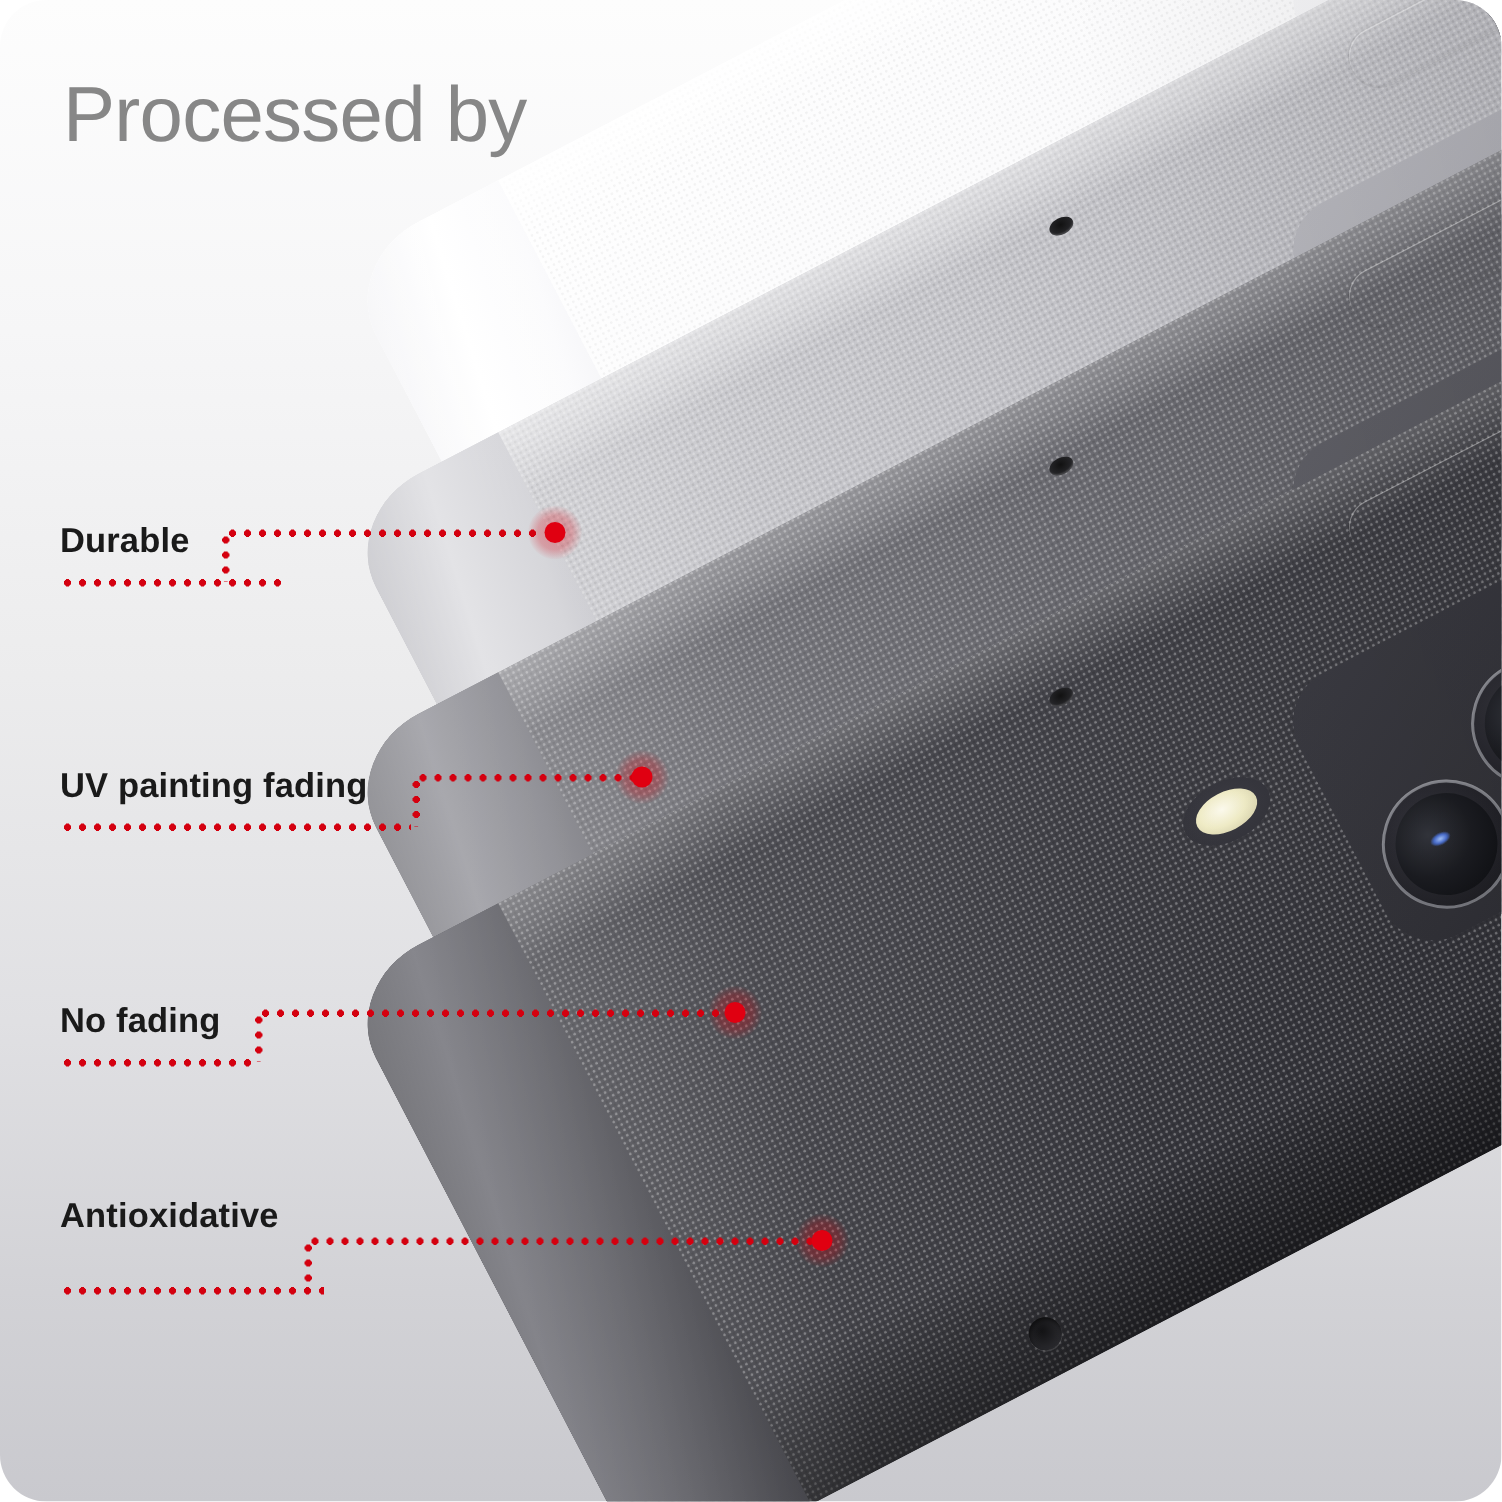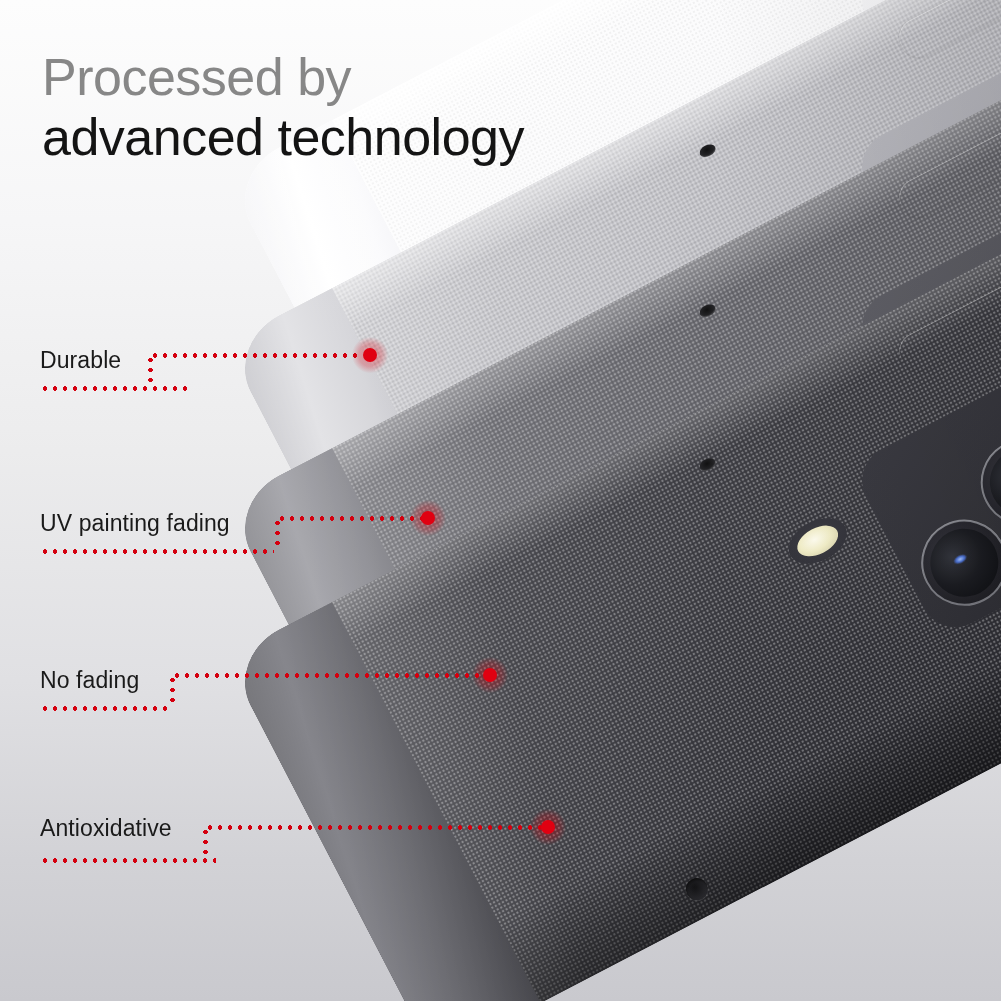--- a/index.html
+++ b/index.html
@@ -3,20 +3,21 @@
 <meta charset="utf-8">
 <style>
   html,body{margin:0;padding:0;background:#fff;}
   body{font-family:"Liberation Sans","DejaVu Sans",sans-serif;}
 
   #stage{
     position:relative;
     width:1001px;height:1001px;
     overflow:hidden;
     background:linear-gradient(180deg,#fdfdfd 0%,#f6f6f7 22%,#ececed 45%,#e0e0e3 68%,#d2d2d6 86%,#c9c9ce 100%);
+    border-radius:31px;
   }
 
   
   #heading{position:absolute;left:42px;top:48px;z-index:40;}
   .h-line1{font-size:52px;line-height:58px;color:#878787;font-weight:400;letter-spacing:-0.5px;white-space:nowrap;}
   .h-line2{font-size:52px;line-height:58px;color:#141414;font-weight:400;letter-spacing:-0.5px;white-space:nowrap;margin-top:2px;}
 
   
   #cases{position:absolute;inset:0;z-index:10;}
 
@@ -121,21 +122,21 @@
     position:absolute;left:24px;right:24px;bottom:-34px;height:70px;
     border-radius:50%;
     background:radial-gradient(ellipse at 50% 50%, rgba(0,0,0,.26) 0%, rgba(0,0,0,0) 72%);
     filter:blur(10px);
   }
 
   
   #callouts{position:absolute;inset:0;z-index:60;}
   .callout-label{
     position:absolute;
-    font-size:23px;color:#1a1a1a;white-space:nowrap;letter-spacing:.1px;
+    font-size:23px;color:#1a1a1a;white-space:nowrap;letter-spacing:.1px;font-weight:bold;
   }
   .dline{
     position:absolute;height:5px;
     background-image:radial-gradient(circle closest-side, #d4000f 99%, transparent 100%);
     background-size:10px 5px;background-repeat:repeat-x;background-position:0 50%;
   }
   .dline.v{
     width:5px;height:auto;
     background-image:radial-gradient(circle closest-side, #d4000f 99%, transparent 100%);
     background-size:5px 10px;background-repeat:repeat-y;background-position:50% 0;
@@ -265,21 +266,20 @@
      </div>
           </div>
        <div class="port"></div>
        <div class="sheen"></div>
      </div>
       </div>
     </div>
 
   <div id="heading">
     <div class="h-line1">Processed by</div>
-    <div class="h-line2">advanced technology</div>
   </div>
 
   <div id="callouts">
       <div>
         <div class="callout-label" style="left: 40px; top: 347px;">Durable</div>
         <div class="dline" style="left: 40px; top: 386px; width: 152px;"></div>
         <div class="dline v" style="left: 148px; top: 355px; height: 33px;"></div>
         <div class="dline" style="left: 150px; top: 353px; width: 212px;"></div>
         <div class="marker" style="left: 370px; top: 355px;"></div>
       </div>
@@ -291,21 +291,21 @@
         <div class="marker" style="left: 428px; top: 518px;"></div>
       </div>
       <div>
         <div class="callout-label" style="left: 40px; top: 667px;">No fading</div>
         <div class="dline" style="left: 40px; top: 706px; width: 130px;"></div>
         <div class="dline v" style="left: 170px; top: 675px; height: 33px;"></div>
         <div class="dline" style="left: 172px; top: 673px; width: 314px;"></div>
         <div class="marker" style="left: 490px; top: 675px;"></div>
       </div>
       <div>
-        <div class="callout-label" style="left: 40px; top: 815px;">Antioxidative</div>
+        <div class="callout-label" style="left: 40px; top: 797px;">Antioxidative</div>
         <div class="dline" style="left: 40px; top: 858px; width: 176px;"></div>
         <div class="dline v" style="left: 203px; top: 827px; height: 33px;"></div>
         <div class="dline" style="left: 205px; top: 825px; width: 339px;"></div>
         <div class="marker" style="left: 548px; top: 827px;"></div>
       </div>
     </div>
 
 </div>
 
 </body></html>

